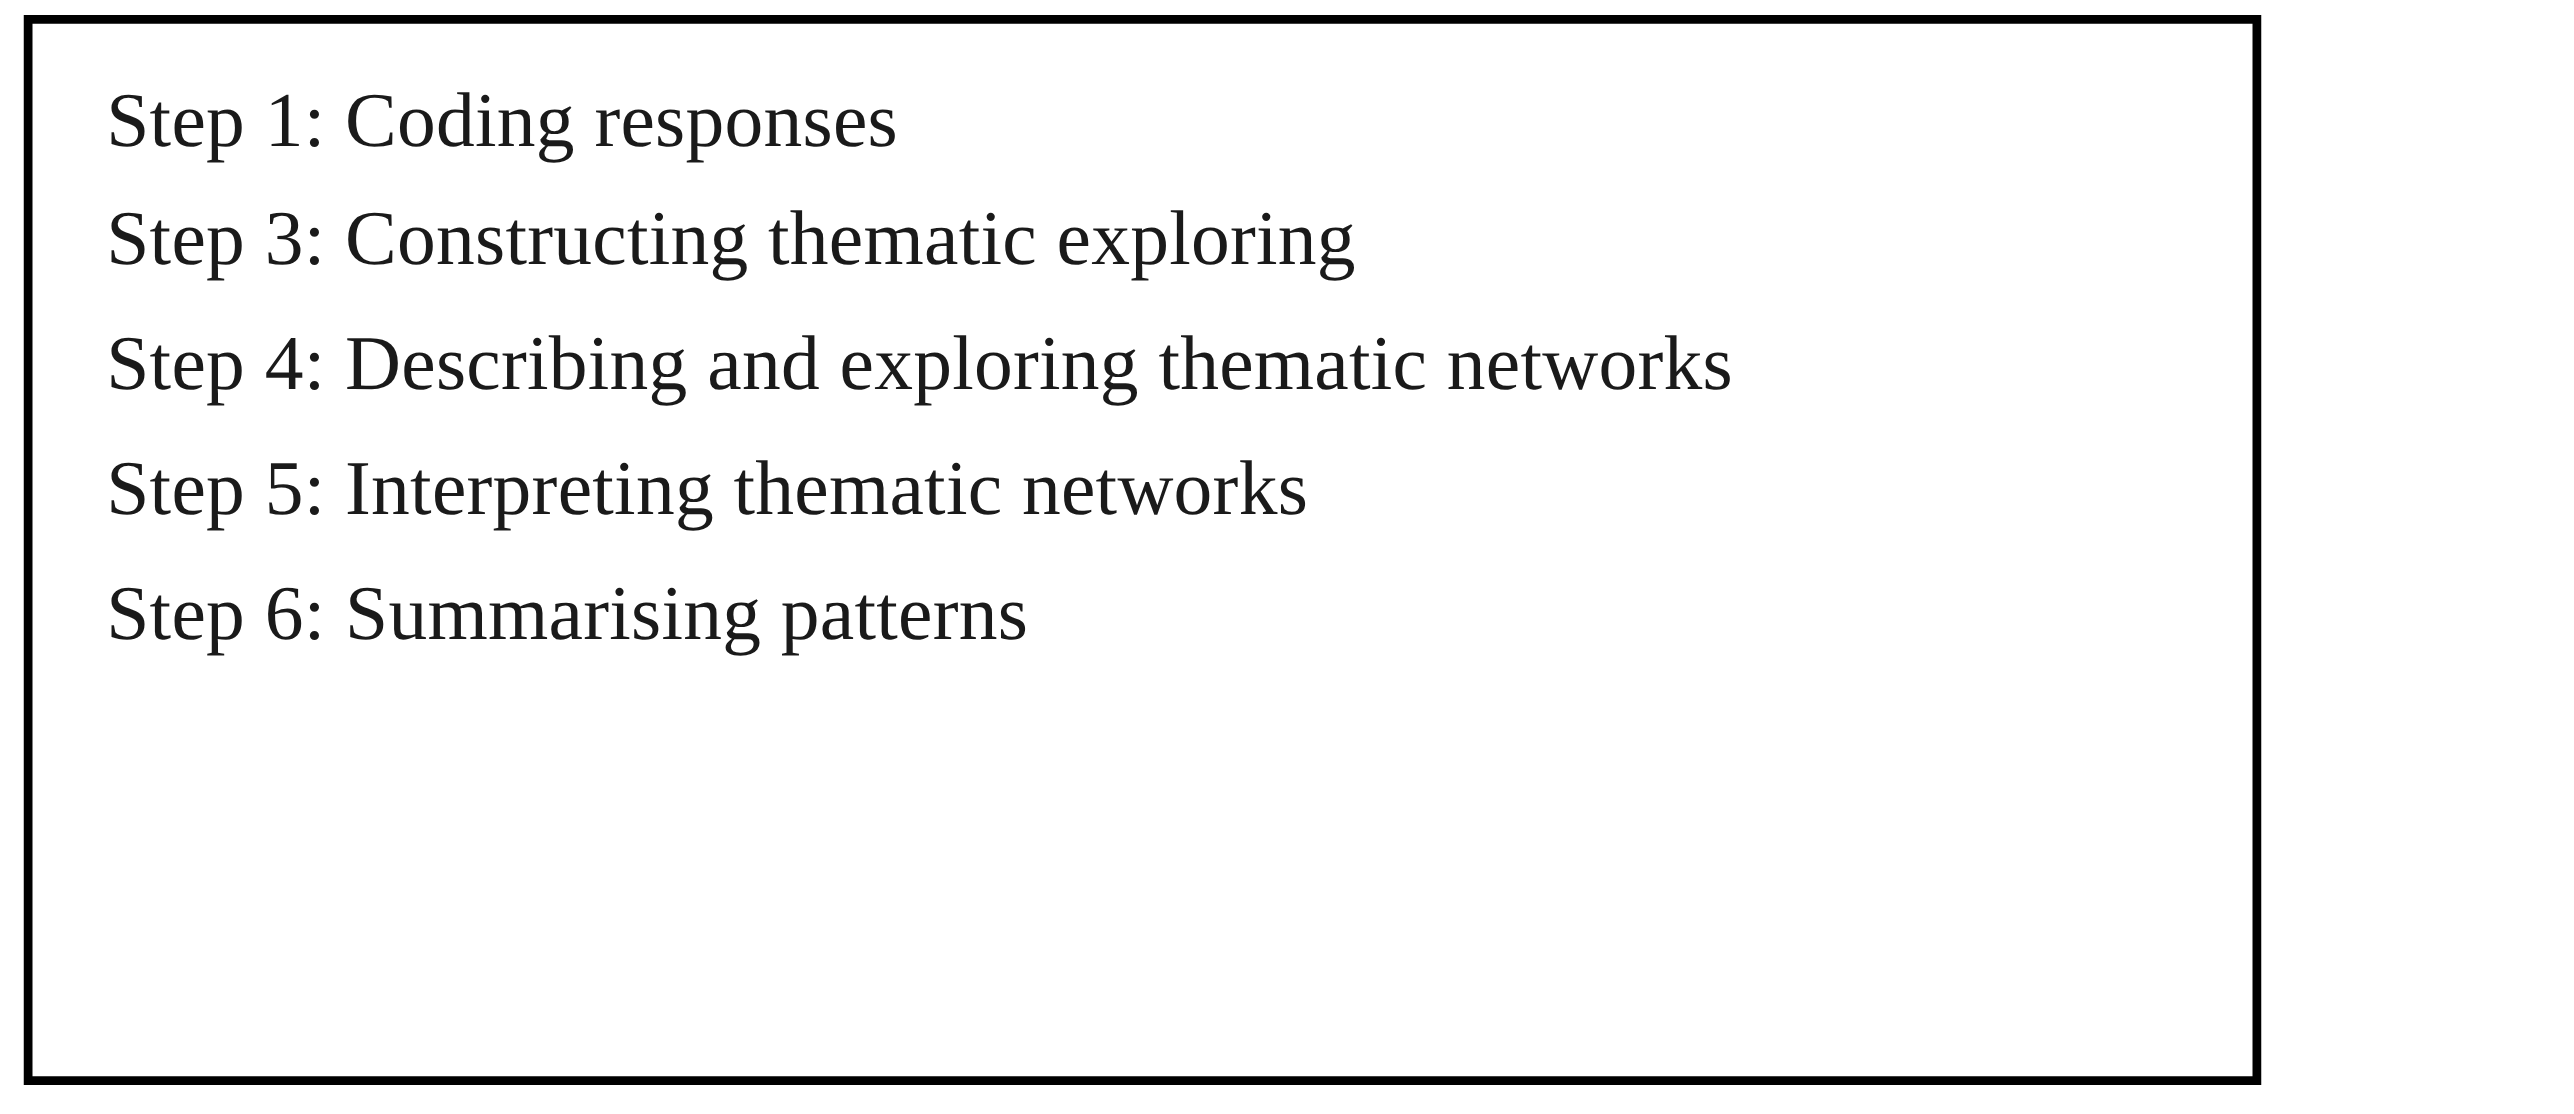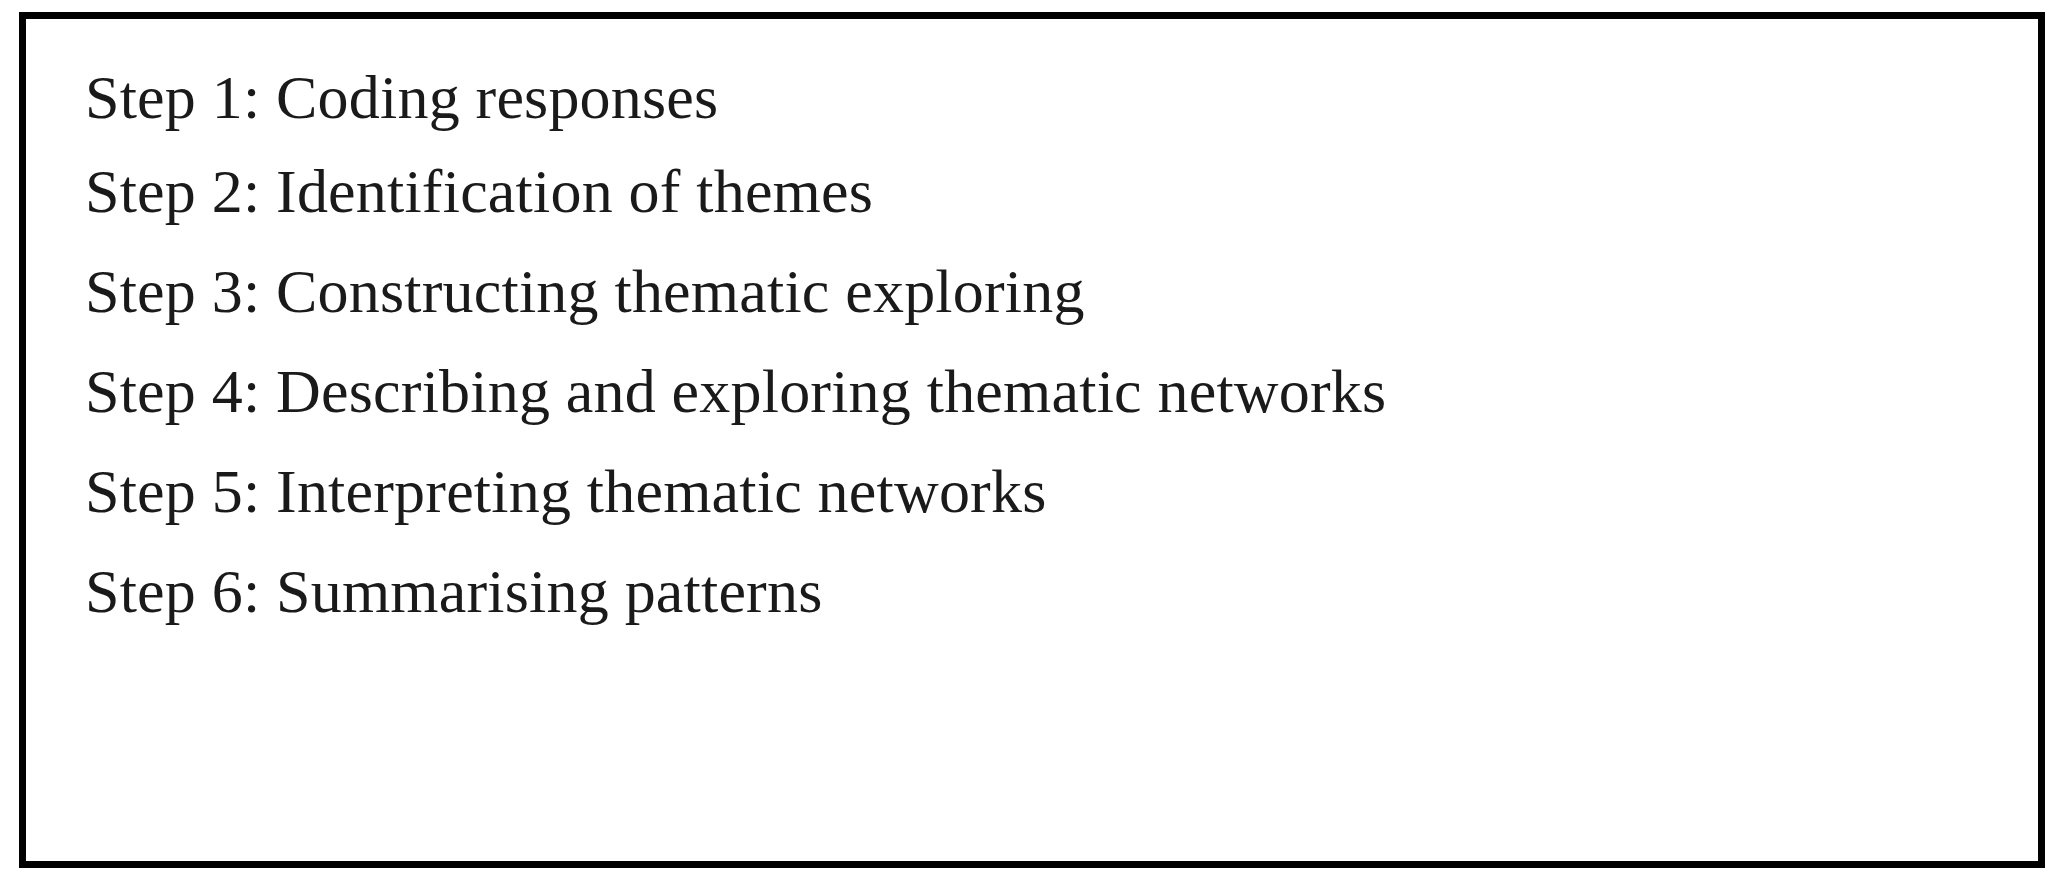--- a/index.html
+++ b/index.html
@@ -20,21 +20,21 @@
     width: 2059px;
     height: 891px;
     background: #ffffff;
   }
 
   
   #steps-box {
     position: absolute;
     left: 19px;
     top: 12px;
-    width: 2026px;
+    width: 1790px;
     height: 856px;
     box-sizing: border-box;
     border: 7px solid #000000;
     background: #ffffff;
   }
 
   #steps-list {
     position: absolute;
     left: 59px;      
     top: 22px;
@@ -59,20 +59,19 @@
     height: 94px;
   }
 </style>
 </head>
 <body>
 
 <div id="figure-canvas">
   <div id="steps-box">
     <ul id="steps-list">
       <li class="step-item">Step 1: Coding responses</li>
-      <li class="step-item">Step 2: Identification of themes</li>
       <li class="step-item">Step 3: Constructing thematic exploring</li>
       <li class="step-item">Step 4: Describing and exploring thematic networks</li>
       <li class="step-item">Step 5: Interpreting thematic networks</li>
       <li class="step-item">Step 6: Summarising patterns</li>
     </ul>
   </div>
 </div>
 
 </body></html>

